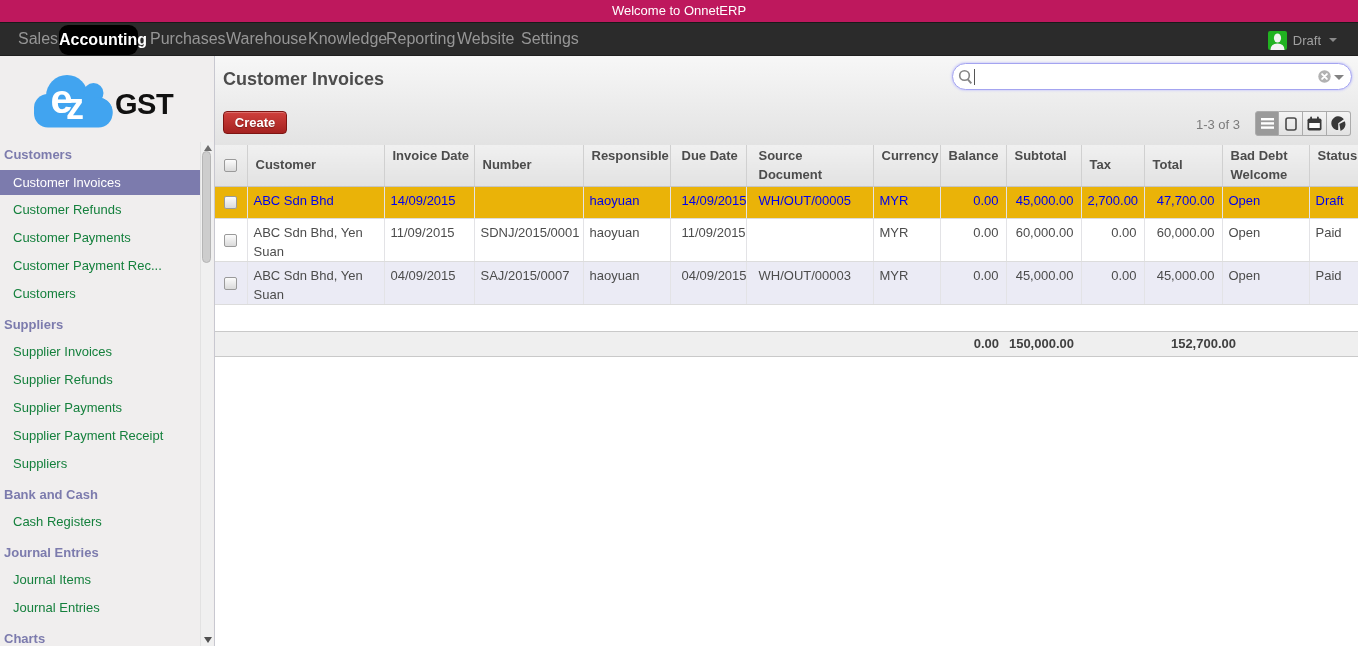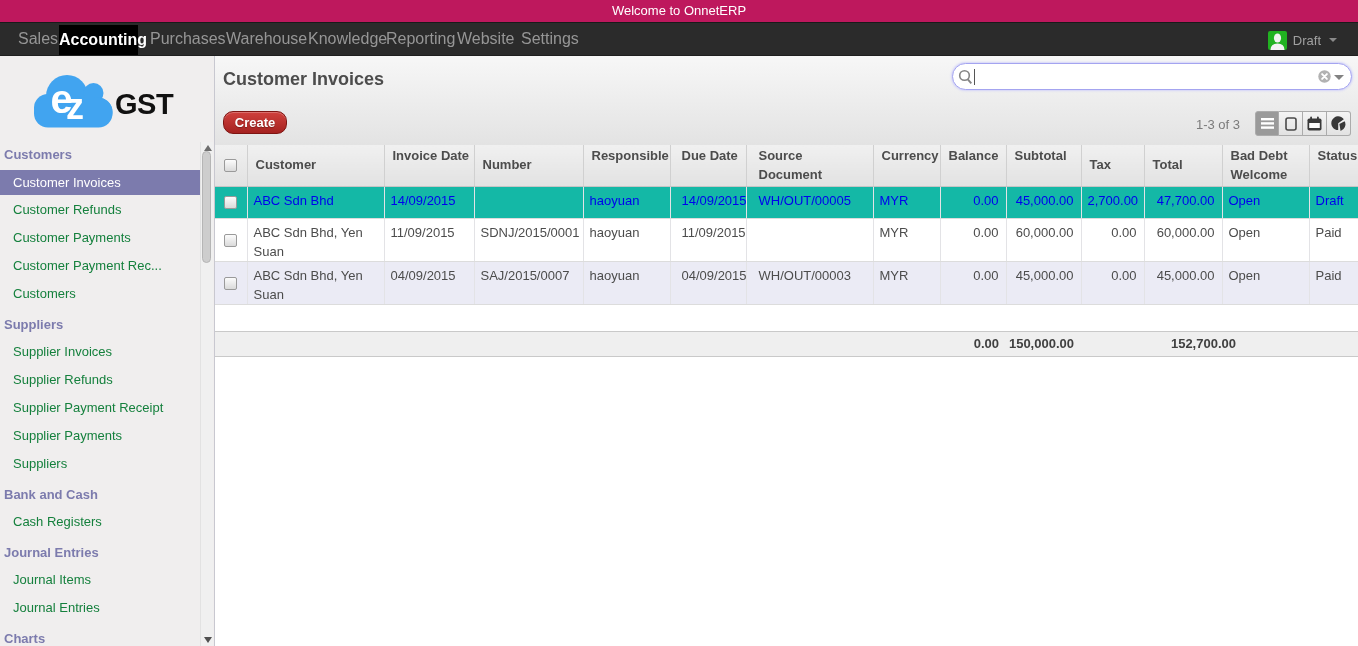--- a/index.html
+++ b/index.html
@@ -7,21 +7,21 @@
 body { font-family:"Liberation Sans",sans-serif; font-size:13px; background:#fff; position:relative; }
 
 
 .announce { position:absolute; left:0; top:0; width:1358px; height:22px;
   background:#be185d; color:#fff; text-align:center; line-height:21px; font-size:13px; }
 
 
 .nav { position:absolute; left:0; top:22px; width:1358px; height:34px;
   background:#2b2b2b; border-top:1px solid #1a1a1a; border-bottom:1px solid #1f1f1f; }
 .nav .ni { position:absolute; top:0; color:#969696; font-size:16px; line-height:32px; }
-.nav .ni.active { top:2px; background:#000; color:#fff; font-weight:bold; text-align:center; height:30px; line-height:29px; }
+.nav .ni.active { top:2px; background:#000; color:#fff; font-weight:bold; text-align:center; height:30px; line-height:29px;border-radius:9px; }
 .userbox { position:absolute; right:21px; top:0; height:34px; display:flex; align-items:center; }
 .avatar { width:19px; height:19px; background:#21b221; border-radius:2px; position:relative; overflow:hidden; }
 .avatar svg { position:absolute; left:0; top:0; }
 .uname { color:#a0a0a0; margin-left:6px; font-size:13px; }
 .ucaret { width:0; height:0; border-left:4px solid transparent; border-right:4px solid transparent;
   border-top:4px solid #8a8a8a; margin-left:8px; }
 
 
 .sidebar { position:absolute; left:0; top:56px; width:215px; height:590px;
   background:#f0eeee; border-right:1px solid #c8c8d0; }
@@ -47,21 +47,21 @@
   background:linear-gradient(#f7f7f7,#e3e3e3); }
 .title { position:absolute; left:8px; top:13px; font-size:18px; font-weight:bold; color:#4c4c4c; }
 .search { position:absolute; left:737px; top:7px; width:400px; height:27px; background:#fff;
   border:1px solid #a4a4f0; border-radius:14px; box-shadow:0 0 2px 1px #d4d4f8; }
 .search .mag { position:absolute; left:5px; top:5px; }
 .search .cursor { position:absolute; left:21px; top:5px; width:1px; height:16px; background:#555; }
 .search .clr { position:absolute; right:20px; top:6px; width:13px; height:13px; }
 .search .scaret { position:absolute; right:7px; top:11px; width:0; height:0;
   border-left:5px solid transparent; border-right:5px solid transparent; border-top:5px solid #828282; }
 .createbtn { position:absolute; left:8px; top:55px; width:64px; height:23px;
-  background:linear-gradient(#d0413d,#a52220); border:1px solid #7e1512; border-radius:10px;
+  background:linear-gradient(#d0413d,#a52220); border:1px solid #7e1512; border-radius:4px;
   color:#fff; font-weight:bold; font-size:13px; text-align:center; line-height:21px;
   text-shadow:0 1px 1px rgba(0,0,0,0.3); box-shadow:inset 0 1px 0 rgba(255,255,255,0.25); }
 .pager { position:absolute; right:118px; top:61px; color:#7b7b7b; font-size:13px; }
 .switcher { position:absolute; right:7px; top:55px; display:flex; }
 .sw { width:24px; height:25px; border:1px solid #ababab; border-left:none;
   background:linear-gradient(#f4f4f4,#e2e2e2); display:flex; align-items:center; justify-content:center; }
 .sw.first { border-left:1px solid #ababab; border-radius:3px 0 0 3px; }
 .sw.last { border-radius:0 3px 3px 0; }
 .sw.active { background:#9a9a9a; }
 
@@ -71,21 +71,21 @@
   background:linear-gradient(#f0f0f0,#e2e2e2); border-right:1px solid #d0d0d0; border-bottom:1px solid #c5c5c5;
   padding:2px 7px 2px 8px; height:41px; line-height:18.5px; }
 table.list th.vm { vertical-align:middle; }
 table.list th { white-space:nowrap; }
 table.list th.wrap { white-space:normal; }
 table.list th.vt { vertical-align:top; }
 table.list th:last-child, table.list td:last-child { border-right:none; }
 table.list td { font-size:13px; color:#4c4c4c; padding:4px 7px 0 6px; line-height:19px;
   border-right:1px solid #e3e3e6; border-bottom:1px solid #dcdcdc; vertical-align:top; }
 table.list td.num { text-align:right; }
-tr.r1 { background:#14b8a6; }
+tr.r1 { background:#eab308; }
 tr.r1 td { color:#0000ee; }
 tr.r2 { background:#fff; }
 tr.r3 { background:#ebebf5; }
 tr.r1 td { height:32px; }
 tr.r2 td, tr.r3 td { height:42px; }
 .cb { width:13px; height:13px; border:1px solid #9a9a9a; border-radius:2px;
   background:linear-gradient(#fcfcfc,#dadada); margin:0 auto; }
 td.cbc, th.cbc { vertical-align:middle !important; padding:0 !important; }
 table.list tr td:nth-child(6), table.list tr th:nth-child(6) { padding-left:11px; }
 table.list tr td:nth-child(7), table.list tr th:nth-child(7) { padding-left:12px; }
@@ -135,22 +135,22 @@
   <div class="menu">
     <div class="mhead">Customers</div>
     <div class="mitem sel">Customer Invoices</div>
     <div class="mitem">Customer Refunds</div>
     <div class="mitem">Customer Payments</div>
     <div class="mitem">Customer Payment Rec...</div>
     <div class="mitem">Customers</div>
     <div class="mhead">Suppliers</div>
     <div class="mitem">Supplier Invoices</div>
     <div class="mitem">Supplier Refunds</div>
+    <div class="mitem">Supplier Payments</div>
     <div class="mitem">Supplier Payment Receipt</div>
-    <div class="mitem">Supplier Payments</div>
     <div class="mitem">Suppliers</div>
     <div class="mhead">Bank and Cash</div>
     <div class="mitem">Cash Registers</div>
     <div class="mhead">Journal Entries</div>
     <div class="mitem">Journal Items</div>
     <div class="mitem">Journal Entries</div>
     <div class="mhead">Charts</div>
   </div>
   <div class="sbar">
     <div class="up"></div>

